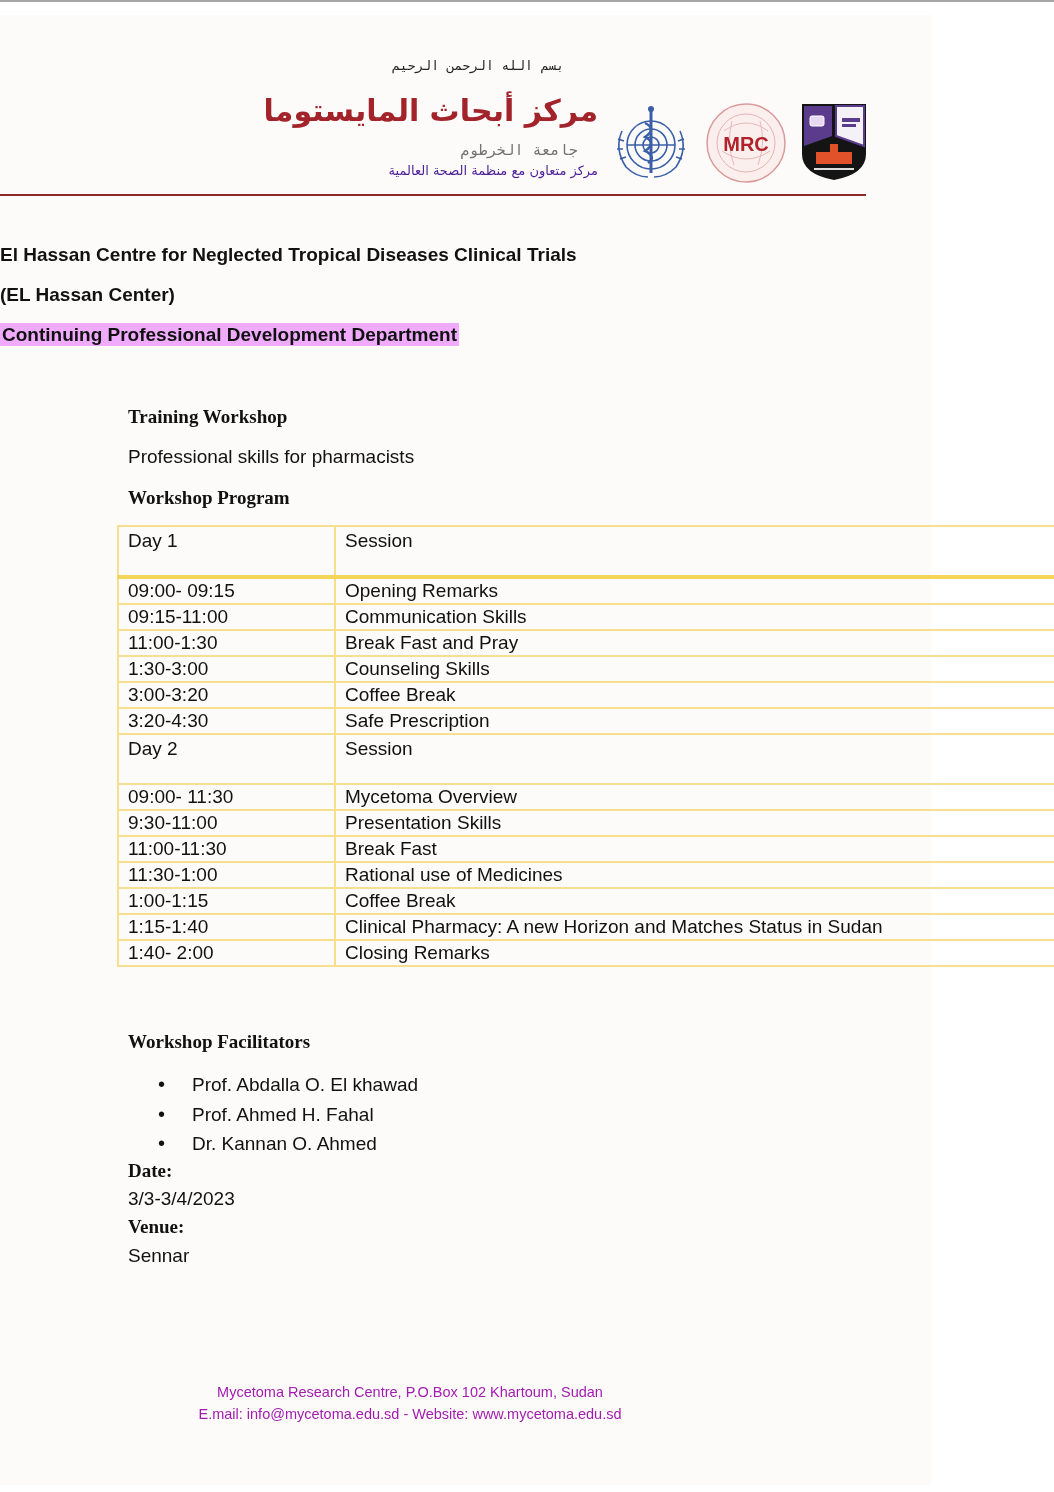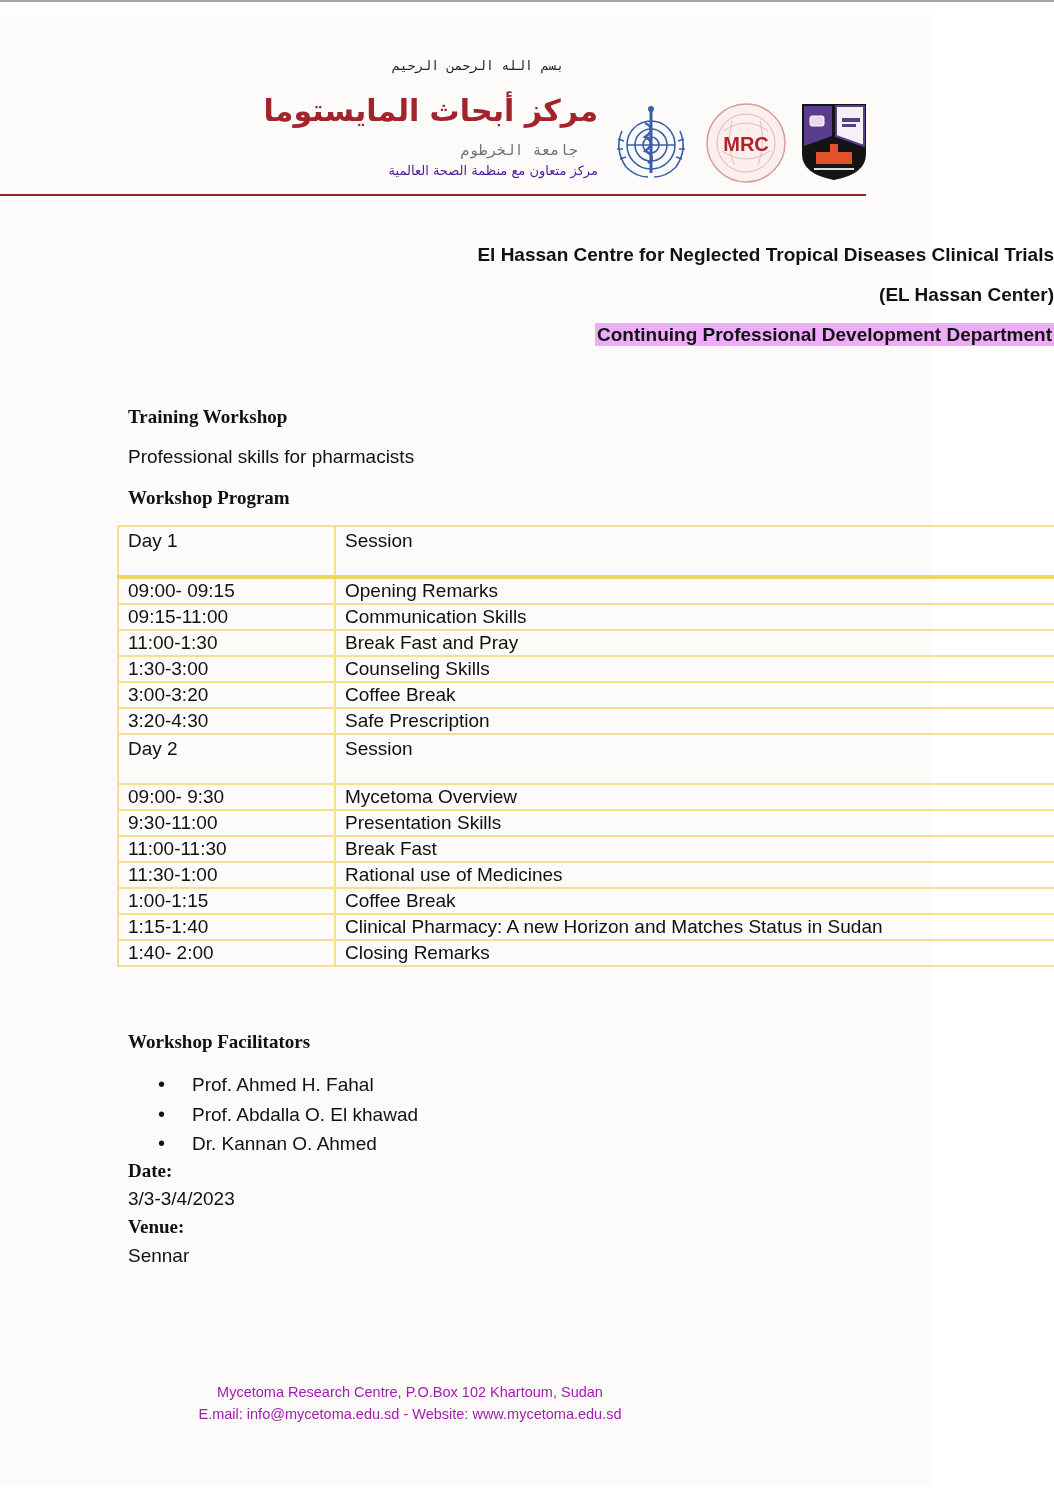--- a/index.html
+++ b/index.html
@@ -14,21 +14,21 @@
     .basmala { position: absolute; left: 392px; top: 58px; font-family: Liberation Mono, monospace; font-size: 13px; color: #222; direction: rtl; }
     .ar-title { position: absolute; left: 350px; top: 93px; width: 248px; text-align: right; direction: rtl; font-family: "DejaVu Sans", sans-serif; font-weight: bold; font-size: 30px; color: #a3232b; white-space: nowrap; }
     .ar-uni { position: absolute; left: 440px; top: 141px; width: 158px; text-align: center; direction: rtl; font-family: Liberation Mono, monospace; font-size: 15px; color: #737373; }
     .ar-who { position: absolute; left: 355px; top: 163px; width: 243px; text-align: right; direction: rtl; font-family: "DejaVu Sans", sans-serif; font-size: 13px; color: #4c1d95; white-space: nowrap; }
     .logo { position: absolute; }
     .logo-who { left: 608px; top: 103px; width: 86px; height: 80px; }
     .logo-mrc { left: 704px; top: 101px; width: 84px; height: 84px; }
     .logo-uofk { left: 800px; top: 102px; width: 68px; height: 80px; }
     .header-rule { position: absolute; left: 0; top: 194px; width: 866px; height: 2px; background: #8c2a2a; }
 
-    .center-line { position: absolute; left: 0; width: 1054px; text-align: right; font-weight: bold; font-size: 19px; }
+    .center-line { position: absolute; left: 0; width: 1054px; text-align: left; font-weight: bold; font-size: 19px; }
     .t1 { top: 244px; left: 0; width: 1054px; }
     .t2 { top: 284px; }
     .t3 { top: 324px; }
     .t3 span { background: #f0abfc; padding: 1px 2px; }
 
     .sec { position: absolute; left: 128px; font-size: 19px; }
     .bold { font-weight: bold; font-family: Liberation Serif, serif; }
 
     
     .schedule { position: absolute; left: 117px; top: 525px; width: 941px; border-collapse: collapse; font-size: 19px; }
@@ -128,21 +128,21 @@
     <tr>
         <td class="c1">3:20-4:30</td>
         <td>Safe Prescription</td>
       </tr>
 
     <tr class="hdr">
       <td class="c1">Day 2</td>
       <td>Session</td>
     </tr>
     <tr>
-        <td class="c1">09:00- 9:30</td>
+        <td class="c1">09:00- 11:30</td>
         <td>Mycetoma Overview</td>
       </tr>
     <tr>
         <td class="c1">9:30-11:00</td>
         <td>Presentation Skills</td>
       </tr>
     <tr>
         <td class="c1">11:00-11:30</td>
         <td>Break Fast</td>
       </tr>
@@ -160,22 +160,22 @@
       </tr>
     <tr>
         <td class="c1">1:40- 2:00</td>
         <td>Closing Remarks</td>
       </tr>
   </tbody>
 </table>
 
 <div class="sec bold" style="top:1031px">Workshop Facilitators</div>
 <ul class="fac">
+  <li>Prof. Abdalla O. El khawad</li>
   <li>Prof.   Ahmed H. Fahal</li>
-  <li>Prof. Abdalla O. El khawad</li>
   <li>Dr. Kannan O. Ahmed</li>
 </ul>
 
 <div class="sec bold" style="top:1160px">Date:</div>
 <div class="sec" style="top:1188px">3/3-3/4/2023</div>
 <div class="sec bold" style="top:1216px">Venue:</div>
 <div class="sec" style="top:1245px">Sennar</div>
 
 <div class="footer" style="top:1384px">Mycetoma Research Centre, P.O.Box 102 Khartoum, Sudan</div>
 <div class="footer" style="top:1406px">E.mail: info@mycetoma.edu.sd - Website: www.mycetoma.edu.sd</div>

